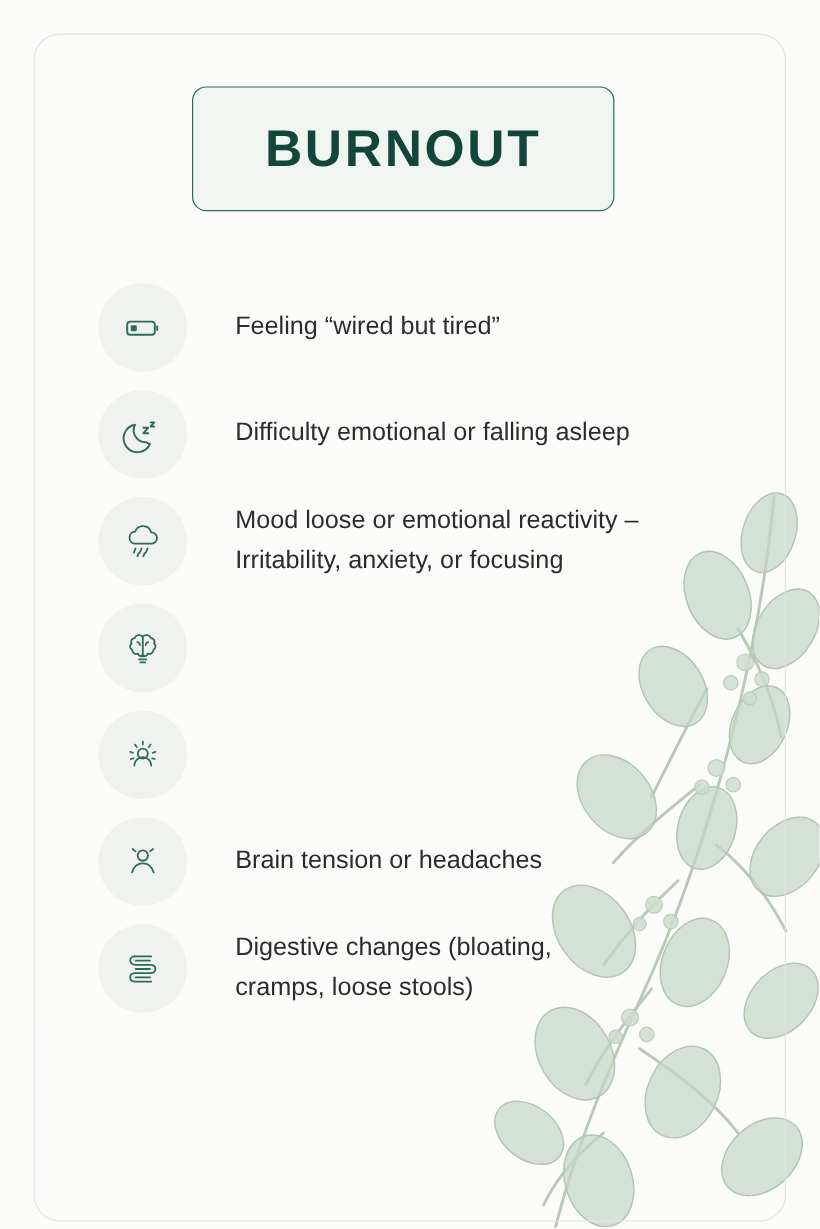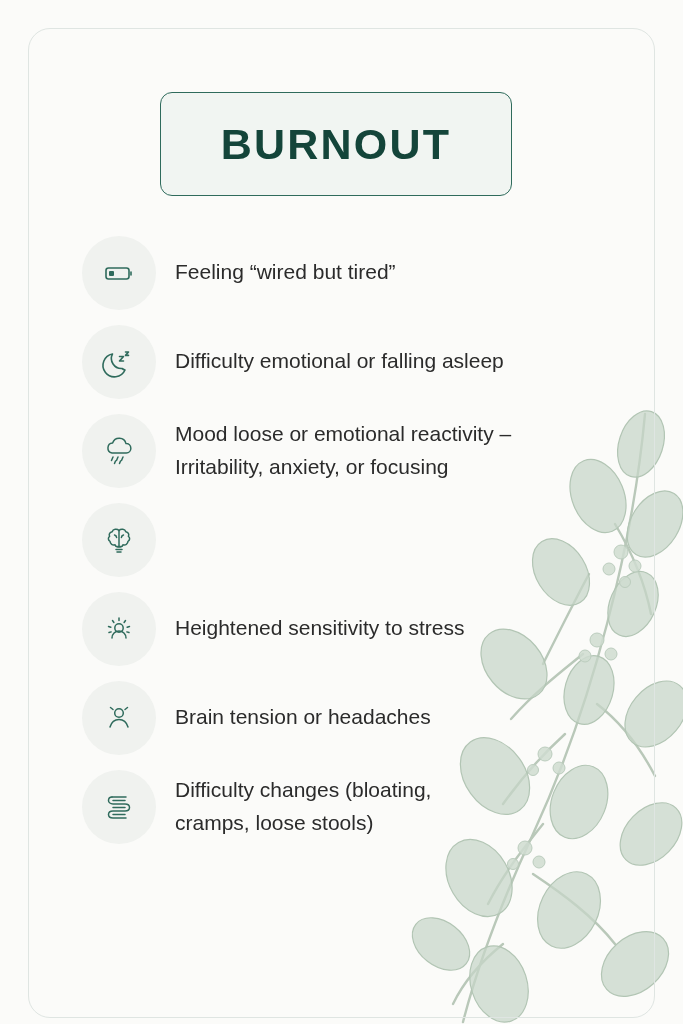--- a/index.html
+++ b/index.html
@@ -37,21 +37,21 @@
     border-radius: 22px;
     box-sizing: border-box;
     background: transparent;
     z-index: 2;
   }
 
   
   .title-banner {
     position: absolute;
     left: 160px;
-    top: 92px;
+    top: 72px;
     width: 352px;
     height: 104px;
     border: 1px solid #2f6b5c;
     border-radius: 12px;
     background: #f1f5f2;
     display: flex;
     align-items: center;
     justify-content: center;
     box-sizing: border-box;
     z-index: 3;
@@ -84,21 +84,21 @@
     border-radius: 50%;
     background: #f0f2ef;
     display: flex;
     align-items: center;
     justify-content: center;
   }
   .icon-circle svg {
     display: block;
   }
   .symptom-text {
-    margin-left: 19px;
+    margin-left: 40px;
     font-size: 21px;
     line-height: 1.55;
     color: #2b2b2b;
     font-family: "Liberation Sans", sans-serif;
   }
   .symptom-text .line2 {
     display: block;
   }
 </style>
 </head>
@@ -214,23 +214,20 @@
   </div>
 
   <div class="symptom-row">
     <div class="icon-circle">
       <svg width="38" height="38" viewBox="0 0 38 38" fill="none" stroke="#2f6b5c" stroke-width="1.5" stroke-linecap="round" stroke-linejoin="round">
         <circle cx="19" cy="18" r="4.2"></circle>
         <path d="M12 28a7 7 0 0 1 14 0"></path>
         <path d="M19 8v2.5M12.5 10.5l1.4 2M25.5 10.5l-1.4 2M8.5 16.5l2.3.8M29.5 16.5l-2.3.8M9 22.5l2.2-.6M29 22.5l-2.2-.6"></path>
       </svg>
     </div>
-    <div class="symptom-text">
-      <span>Heightened sensitivity to stress</span>
-    </div>
   </div>
 
   <div class="symptom-row">
     <div class="icon-circle">
       <svg width="38" height="38" viewBox="0 0 38 38" fill="none" stroke="#2f6b5c" stroke-width="1.5" stroke-linecap="round" stroke-linejoin="round">
         <circle cx="19" cy="14" r="4.3"></circle>
         <path d="M10 28c1.5-5 4.8-7.5 9-7.5s7.5 2.5 9 7.5"></path>
         <path d="M13 10.5l-2.5-2M25 10.5l2.5-2"></path>
       </svg>
     </div>
@@ -241,18 +238,18 @@
 
   <div class="symptom-row">
     <div class="icon-circle">
       <svg width="36" height="36" viewBox="0 0 36 36" fill="none" stroke="#2f6b5c" stroke-width="1.5" stroke-linecap="round" stroke-linejoin="round">
         <path d="M11 8h14"></path>
         <path d="M11 8c-2.5 0-3.5 2-3.5 3.5S9 15 12 15h12c3 0 4.5 1.5 4.5 3.5S27 22 24 22H12c-3 0-4.5 1.5-4.5 3.5S9 29 12 29h13"></path>
         <path d="M12 11.5h12M12 18.5h12M12 25.5h12"></path>
       </svg>
     </div>
     <div class="symptom-text">
-      <span>Difficulty changes (bloating,</span>
+      <span>Digestive changes (bloating,</span>
       <span class="line2">cramps, loose stools)</span>
     </div>
   </div>
 
 </div>
 
 </body></html>

